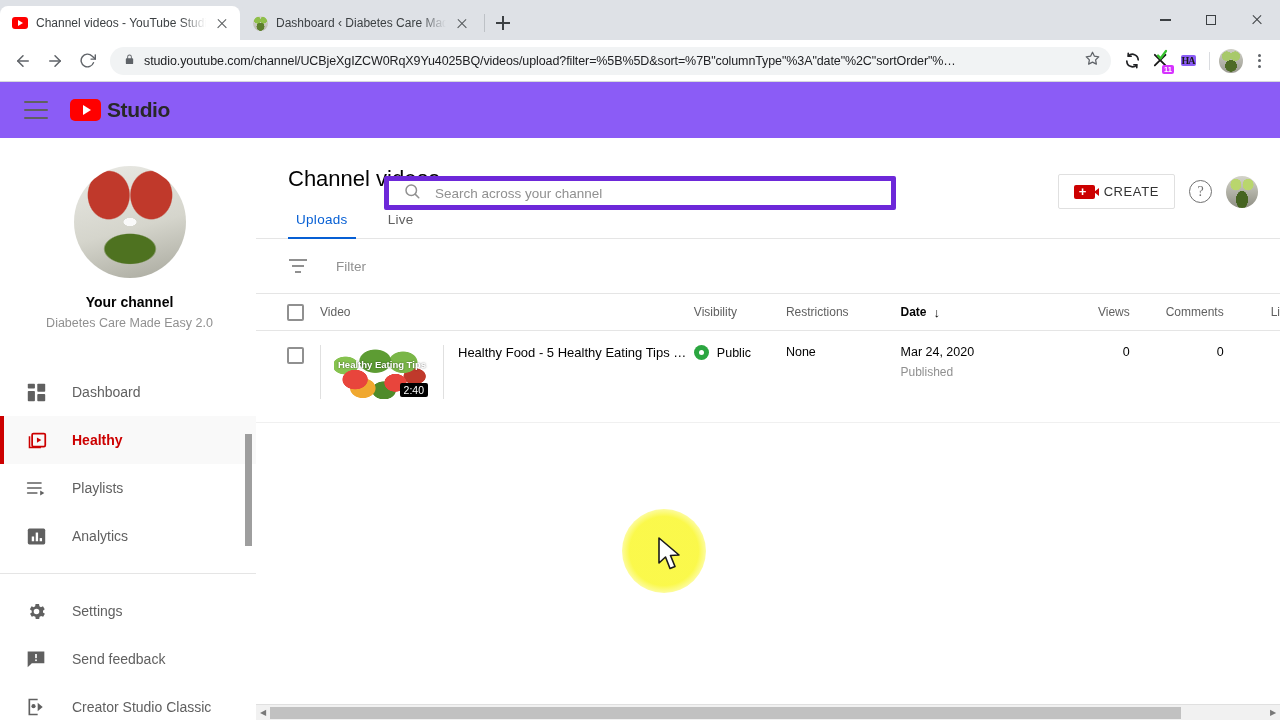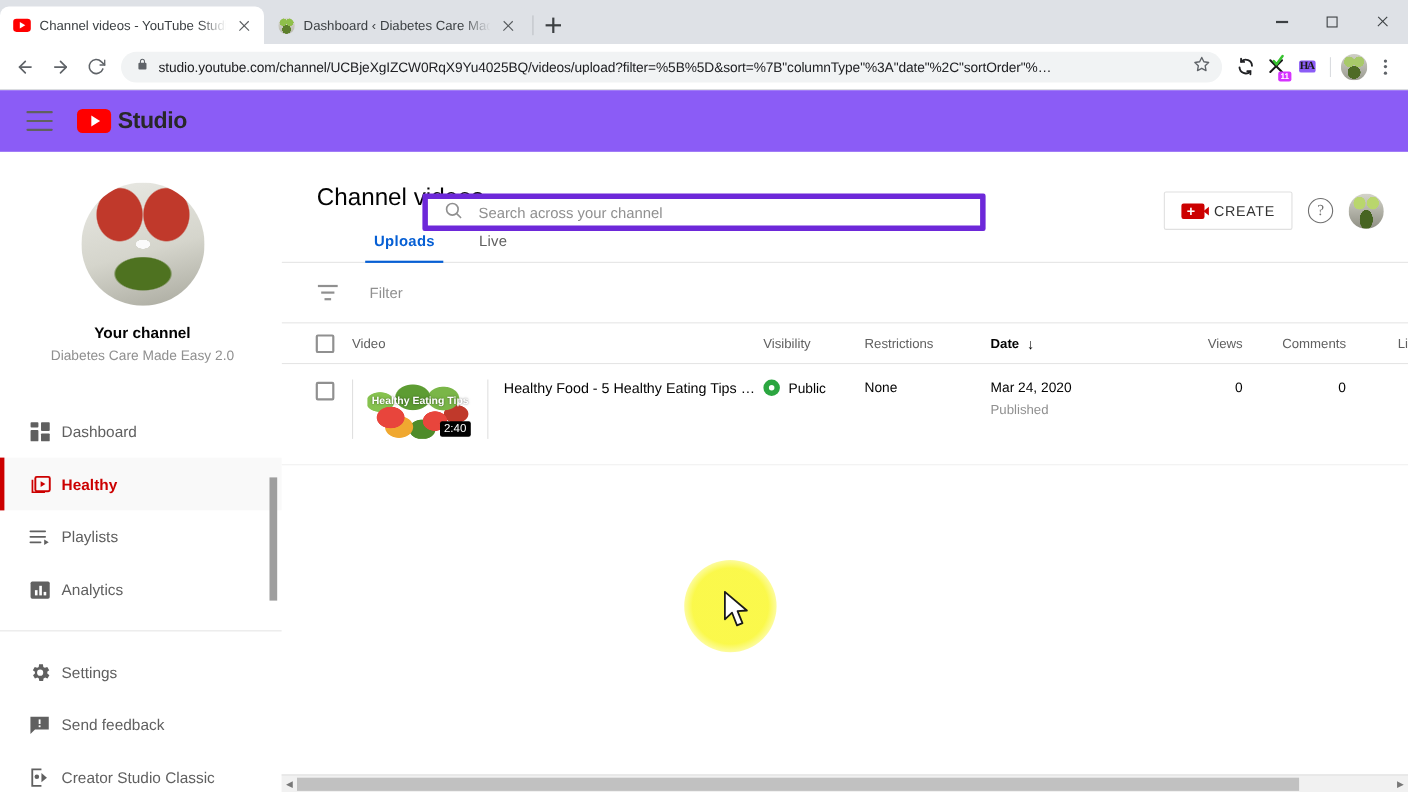--- a/index.html
+++ b/index.html
@@ -219,21 +219,21 @@
       radial-gradient(ellipse 8% 5% at 50% 50%, #fafafa 0 70%, transparent 75%),
       radial-gradient(ellipse 34% 20% at 50% 74%, #4e7220 0 65%, transparent 70%),
       linear-gradient(165deg, #e9e9e4 0%, #d5d5cc 55%, #a8a89d 100%);
   }
   .sb-chan-title { font-size: 14px; font-weight: bold; color: #030303; }
   .sb-chan-sub { font-size: 12.5px; color: #909090; margin-top: 6px; }
 
   .sb-list { margin-top: 28px; }
   .sb-item {
     height: 48px; display: flex; align-items: center;
-    padding-left: 24px; gap: 8px; position: relative;
+    padding-left: 24px; gap: 24px; position: relative;
   }
   .sb-item.active { background: #f9f9f9; }
   .sb-item.active::before {
     content: ""; position: absolute; left: 0; top: 0;
     width: 4px; height: 100%; background: #cc0000;
   }
   .sb-icon { width: 24px; height: 24px; flex: 0 0 24px; display: flex; align-items: center; justify-content: center; }
   .sb-label { font-size: 14px; color: #606060; }
   .sb-item.active .sb-label { color: #cc0000; font-weight: bold; }
   .sb-divider { height: 1px; background: #e5e5e5; margin: 13px 0; }
@@ -249,21 +249,21 @@
     right: 0; height: 582px; background: #fff; overflow: hidden;
   }
   .page-title { font-size: 22px; color: #030303; padding: 28px 0 0 32px; font-weight: normal; }
 
   .tabs { display: flex; gap: 0; padding: 0 0 0 32px; margin-top: 20px; position: relative; }
   .tab-item {
     padding: 0 8px 12px; font-size: 13.5px;
     color: #606060; letter-spacing: .3px; margin-right: 24px;
     position: relative;
   }
-  .tab-item.active { color: #065fd4; font-weight: bold; margin-left: 44px; }
+  .tab-item.active { color: #065fd4; font-weight: normal; }
   .tab-item.active::after {
     content: ""; position: absolute; left: 0; right: 0; bottom: 0;
     height: 2.5px; background: #065fd4;
   }
   .tabs-underline { height: 1px; background: #e5e5e5; margin-top: -1px; }
 
   .filter-row { height: 54px; display: flex; align-items: center; padding-left: 32px; gap: 28px; }
   .filter-ico { width: 20px; height: 14px; display: flex; flex-direction: column; justify-content: space-between; align-items: center; }
   .filter-ico i { height: 1.6px; background: #909090; display: block; }
   .filter-ico i:nth-child(1) { width: 18px; }

